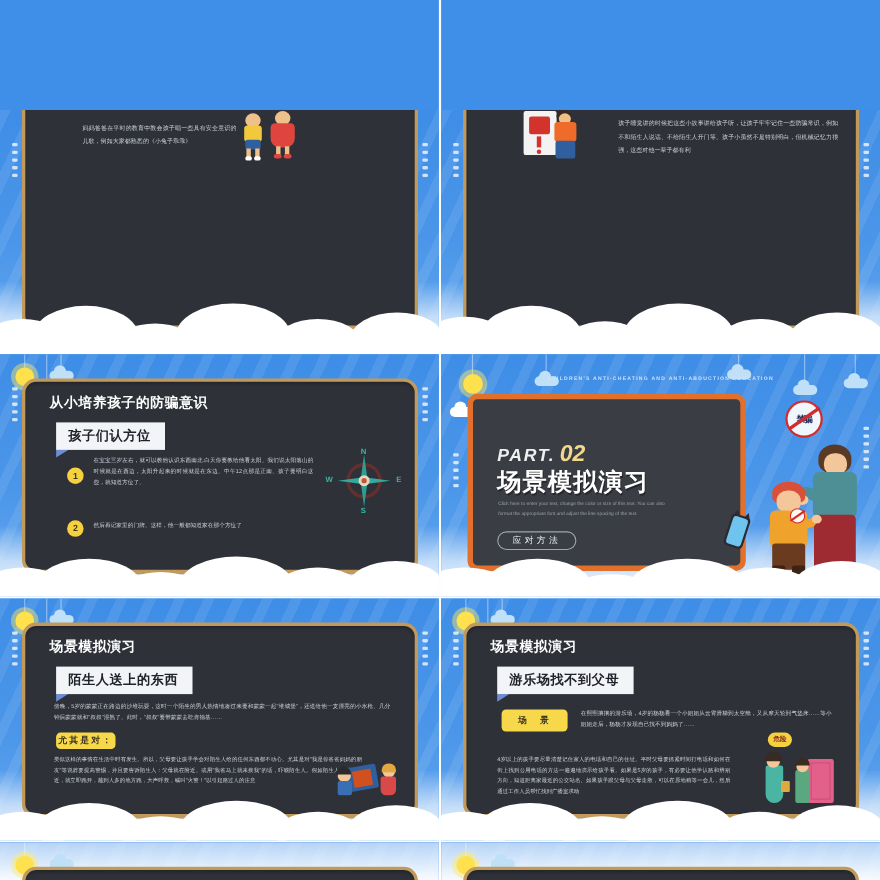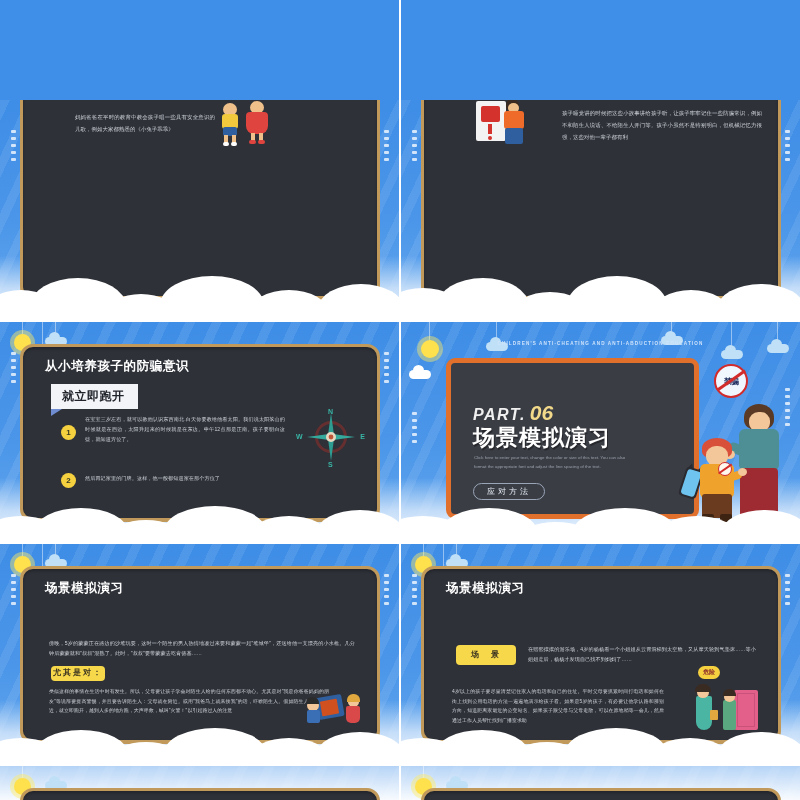--- a/index.html
+++ b/index.html
@@ -95,21 +95,21 @@
   }
 
   
   .compass{position:absolute;width:56px;height:56px;}
   .compass .ring{position:absolute;inset:12px;border-radius:50%;border:3px solid #6b2f2f;opacity:.9;}
   .compass .star{position:absolute;inset:0;}
   .compass .lbl{position:absolute;color:#39b5a6;font-size:7px;font-weight:bold;}
 
   
   .part .pboard{
-    position:absolute;left:45px;top:36px;width:243px;bottom:23px;
+    position:absolute;left:24px;top:36px;width:243px;bottom:23px;
     background:#3a3d44;border-radius:9px;border:5px solid #e0702c;
   }
   .part .eyebrow{
     position:absolute;left:0;right:0;top:19px;text-align:center;
     color:#cfe3fb;font-size:4.6px;letter-spacing:1.15px;font-weight:bold;
   }
   .partno{position:absolute;left:22px;top:38px;display:flex;align-items:baseline;gap:4px;}
   .partno .pw{color:#f0f0f0;font-size:16px;font-weight:bold;font-style:italic;letter-spacing:1.5px;}
   .partno .pn{color:#f2d98a;font-size:21px;font-weight:bold;font-style:italic;}
   .partcn{position:absolute;left:22px;top:60px;color:#ffffff;font-size:22px;font-weight:bold;letter-spacing:1px;text-shadow:1px 2px 0 rgba(0,0,0,.35);}
@@ -258,21 +258,21 @@
         <div class="rail right">
             <b></b>
             <b></b>
             <b></b>
             <b></b>
             <b></b>
           </div>
 
         <div class="board">
           <div class="title">从小培养孩子的防骗意识</div>
-          <div class="ribbon">就立即跑开</div>
+          <div class="ribbon">孩子们认方位</div>
 
           <div class="numdot" style="left:38px;top:78px;">1</div>
           <div class="ptext" style="left:62px;top:68px;width:200px;">在宝宝三岁左右，就可以教他认识东西南北.白天你要教给他看太阳。我们说太阳落山的时候就是在西边，太阳升起来的时候就是在东边。中午12点那是正南。孩子要明白这些，就知道方位了。</div>
 
           <div class="numdot" style="left:38px;top:126px;">2</div>
           <div class="ptext" style="left:62px;top:127px;width:200px;">然后再记家里的门牌。这样，他一般都知道家在那个方位了</div>
 
           <div class="compass" style="right:18px;top:62px;">
             <div class="ring"></div>
             <div class="star">
@@ -332,21 +332,21 @@
             <b></b>
             <b></b>
             <b></b>
             <b></b>
             <b></b>
           </div>
 
         <div class="pboard">
           <div class="partno">
             <span class="pw">PART.</span>
-            <span class="pn">06</span>
+            <span class="pn">02</span>
           </div>
           <div class="partcn">场景模拟演习</div>
           <div class="partlorem">Click here to enter your text, change the color or size of this text. You can also format the appropriate font and adjust the line spacing of the text.</div>
           <div class="pillbadge">应对方法</div>
           <div class="devilphone" style="right:-6px;bottom:16px;">
             <div class="horn" style="left:1px;"></div>
             <div class="horn" style="right:1px;"></div>
             <div class="scr"></div>
           </div>
         </div>
@@ -411,20 +411,21 @@
         <div class="rail right">
             <b></b>
             <b></b>
             <b></b>
             <b></b>
             <b></b>
           </div>
 
         <div class="board">
           <div class="title">场景模拟演习</div>
+          <div class="ribbon">陌生人送上的东西</div>
 
           <div class="ptext" style="left:26px;top:70px;width:306px;">傍晚，5岁的蒙蒙正在路边的沙堆玩耍，这时一个陌生的男人热情地凑过来要和蒙蒙一起"堆城堡"，还送给他一支漂亮的小水枪。几分钟后蒙蒙就和"叔叔"混熟了。此时，"叔叔"要带蒙蒙去吃肯德基……</div>
 
           <div class="ybadge" style="left:28px;top:97px;width:54px;height:15px;">尤其是对：</div>
 
           <div class="ptext small" style="left:26px;top:118px;width:280px;">类似这样的事情在生活中时有发生。所以，父母要让孩子学会对陌生人给的任何东西都不动心。尤其是对"我是你爸爸妈妈的朋友"等说辞要提高警惕，并且要告诉陌生人：父母就在附近。或用"我爸马上就来接我"的话，吓唬陌生人。假如陌生人还继续靠近，就立即跑开，越到人多的地方跑，大声呼救，喊叫"火警！"以引起路过人的注意</div>
 
           <div class="illus" style="right:18px;bottom:14px;width:52px;height:34px;">
             <div style="position:absolute;left:10px;top:4px;width:26px;height:22px;background:#2f5f9e;border-radius:2px;transform:rotate(-10deg);"></div>
             <div style="position:absolute;left:14px;top:8px;width:17px;height:15px;background:#d0511f;border-radius:1px;transform:rotate(-10deg);"></div>
@@ -467,20 +468,21 @@
         <div class="rail right">
             <b></b>
             <b></b>
             <b></b>
             <b></b>
             <b></b>
           </div>
 
         <div class="board">
           <div class="title">场景模拟演习</div>
+          <div class="ribbon">游乐场找不到父母</div>
 
           <div class="ybadge" style="left:32px;top:76px;width:60px;height:20px;">场　景</div>
           <div class="ptext" style="left:104px;top:76px;width:228px;">在熙熙攘攘的游乐场，4岁的杨杨看一个小姐姐从云霄滑梯到太空舱，又从摩天轮到气垫床……等小姐姐走后，杨杨才发现自己找不到妈妈了……</div>
 
           <div class="ptext small" style="left:28px;top:118px;width:212px;">4岁以上的孩子要尽量清楚记住家人的电话和自己的住址。平时父母要抓紧时间打电话和如何在街上找到公用电话的方法一遍遍地演示给孩子看。如果是5岁的孩子，有必要让他学认路和辨别方向，知道距离家最近的公交站名、如果孩子跟父母与父母走散，可以在原地稍等一会儿，然后通过工作人员帮忙找到广播室求助</div>
 
           <div class="illus" style="right:16px;bottom:10px;width:72px;height:62px;">
             <div class="door" style="right:4px;bottom:0;">
               <div class="pan"></div>
             </div>

